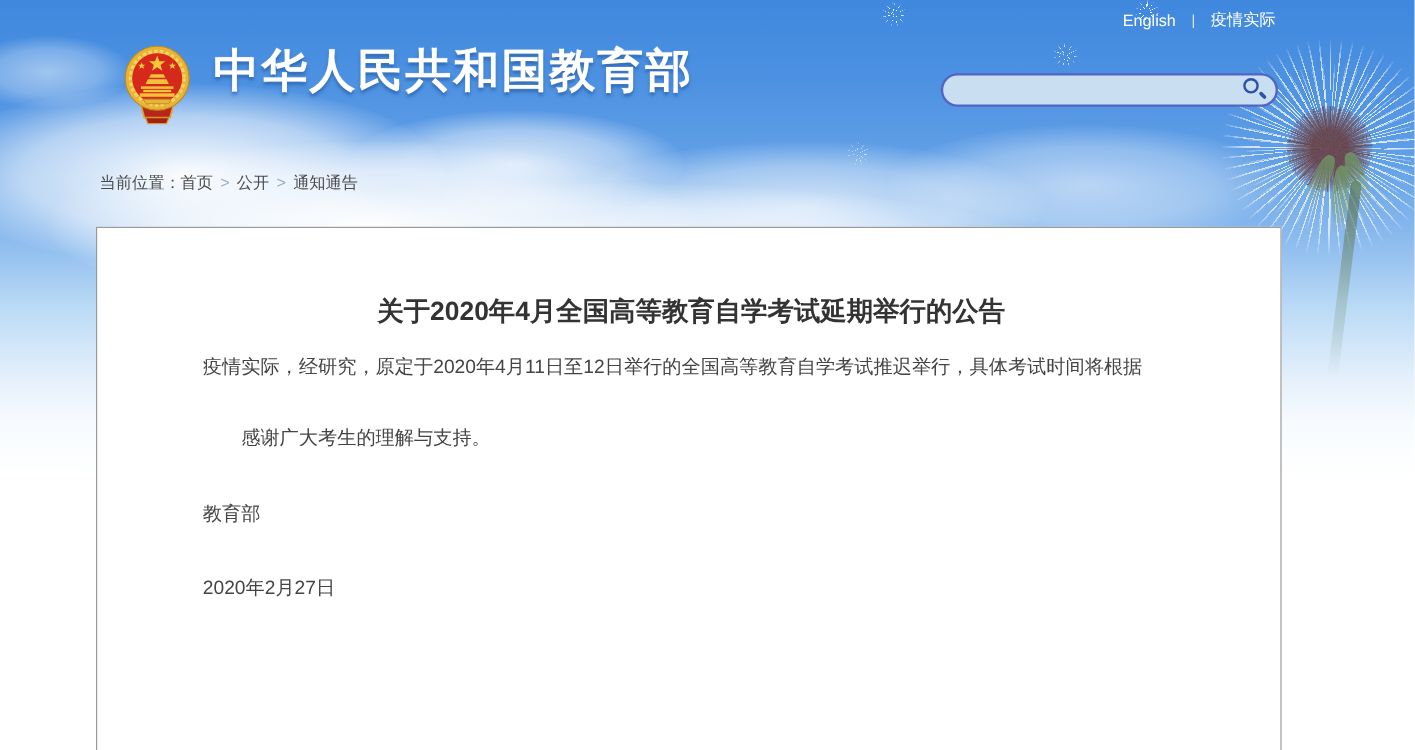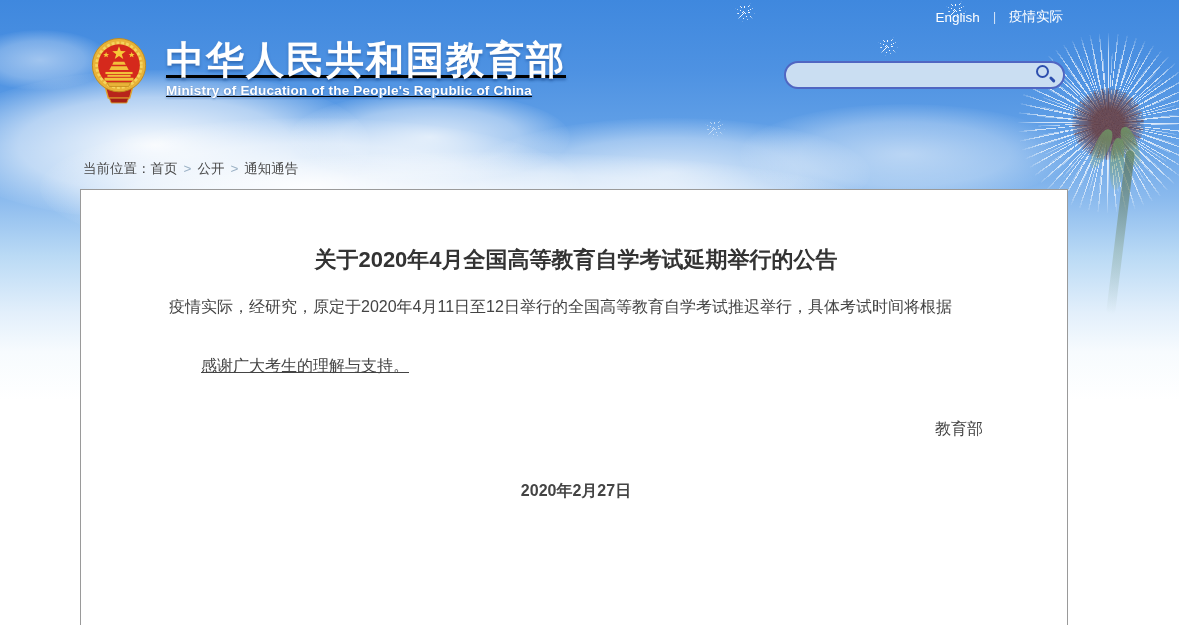--- a/index.html
+++ b/index.html
@@ -95,21 +95,21 @@
   
   .topnav {
     position: absolute; top: 8px; right: 116px;
     display: flex; align-items: center; gap: 13px;
     font-size: 13.5px; color: #ffffff;
   }
   .topnav a { color: #ffffff; text-decoration: none; cursor: pointer; }
   .topnav .sep { color: rgba(255,255,255,0.8); font-size: 12px; }
 
   
-  .logo-block { position: absolute; left: 88px; top: 37px; display: flex; cursor: pointer; text-decoration: underline; }
+  .logo-block { position: absolute; left: 100px; top: 37px; display: flex; cursor: pointer; }
   .emblem { width: 62px; height: 67px; }
   .site-titles { margin-left: 16px; }
   .site-title {
     margin-top: 2px;
     font-size: 38px; font-weight: bold; color: #ffffff; letter-spacing: 2px;
     text-shadow: 0 2px 3px rgba(20,70,140,0.55), 0 0 1px rgba(255,255,255,0.6);
     line-height: 42px;
   }
   .site-subtitle {
     font-size: 13.5px; font-weight: bold; color: #ffffff; letter-spacing: 0.2px;
@@ -141,21 +141,21 @@
     width: 13px; height: 13px; border: 2.5px solid #2d4fae; border-radius: 50%;
   }
   .search-btn .handle {
     position: absolute; left: 16px; top: 15px;
     width: 7px; height: 2.5px; background: #2d4fae; border-radius: 2px;
     transform: rotate(45deg);
   }
 
   
   .breadcrumb {
-    position: absolute; left: 83px; top: 160px;
+    position: absolute; left: 83px; top: 144px;
     font-size: 13.5px; color: #4a4a4a;
   }
   .breadcrumb a { color: #4a4a4a; text-decoration: none; cursor: pointer; }
   .breadcrumb .bsep { color: #9ab0c4; margin: 0 6px; }
 
   
   .article-box {
     position: absolute; left: 80px; top: 189px;
     width: 988px; height: 480px;
     background: #ffffff;
@@ -165,23 +165,23 @@
   .article-title {
     font-size: 22px; line-height: 30px; font-weight: bold;
     color: #333333; text-align: center;
     margin: 0 0 14px 0;
   }
   .article-p {
     font-size: 16px; line-height: 35px; color: #444444;
   }
   .article-p .line { display: block; }
   .indent { text-indent: 2em; }
-  .p2 { margin-top: 24px; text-decoration: underline; }
-  .sign { margin-top: 28px; text-align: right; }
-  .date { margin-top: 27px; text-align: center; font-weight: bold; }
+  .p2 { margin-top: 24px; }
+  .sign { margin-top: 28px; text-align: left; }
+  .date { margin-top: 27px; text-align: left; }
 </style>
 </head>
 <body>
 
 <div id="viewport">
 
   <div class="sky"></div>
   <div class="cloud c1"></div>
   <div class="cloud c2"></div>
   <div class="cloud c3"></div>
@@ -229,21 +229,20 @@
       <rect x="18" y="36" width="28" height="2.2" fill="#f2c13a"></rect>
       <rect x="20" y="39" width="24" height="2" fill="#f2c13a"></rect>
       <path d="M22 34 L42 34 L40 30 L24 30 Z" fill="#f2c13a"></path>
       <path d="M25 28.5 L39 28.5 L37.5 25.5 L26.5 25.5 Z" fill="#f2c13a"></path>
       <rect x="17" y="42" width="30" height="3" fill="#f2c13a"></rect>
 
       <path d="M20 47 L44 47 L42 51 L22 51 Z" fill="#e9b338" stroke="#c08a1e" stroke-width="0.8"></path>
     </svg>
     <div class="site-titles">
       <div class="site-title">中华人民共和国教育部</div>
-      <div class="site-subtitle">Ministry of Education of the People's Republic of China</div>
     </div>
   </div>
 
   <div class="search-box">
     <input class="search-input" type="text" value="" style="">
     <button class="search-btn">
       <span class="lens"></span>
       <span class="handle"></span>
     </button>
   </div>

